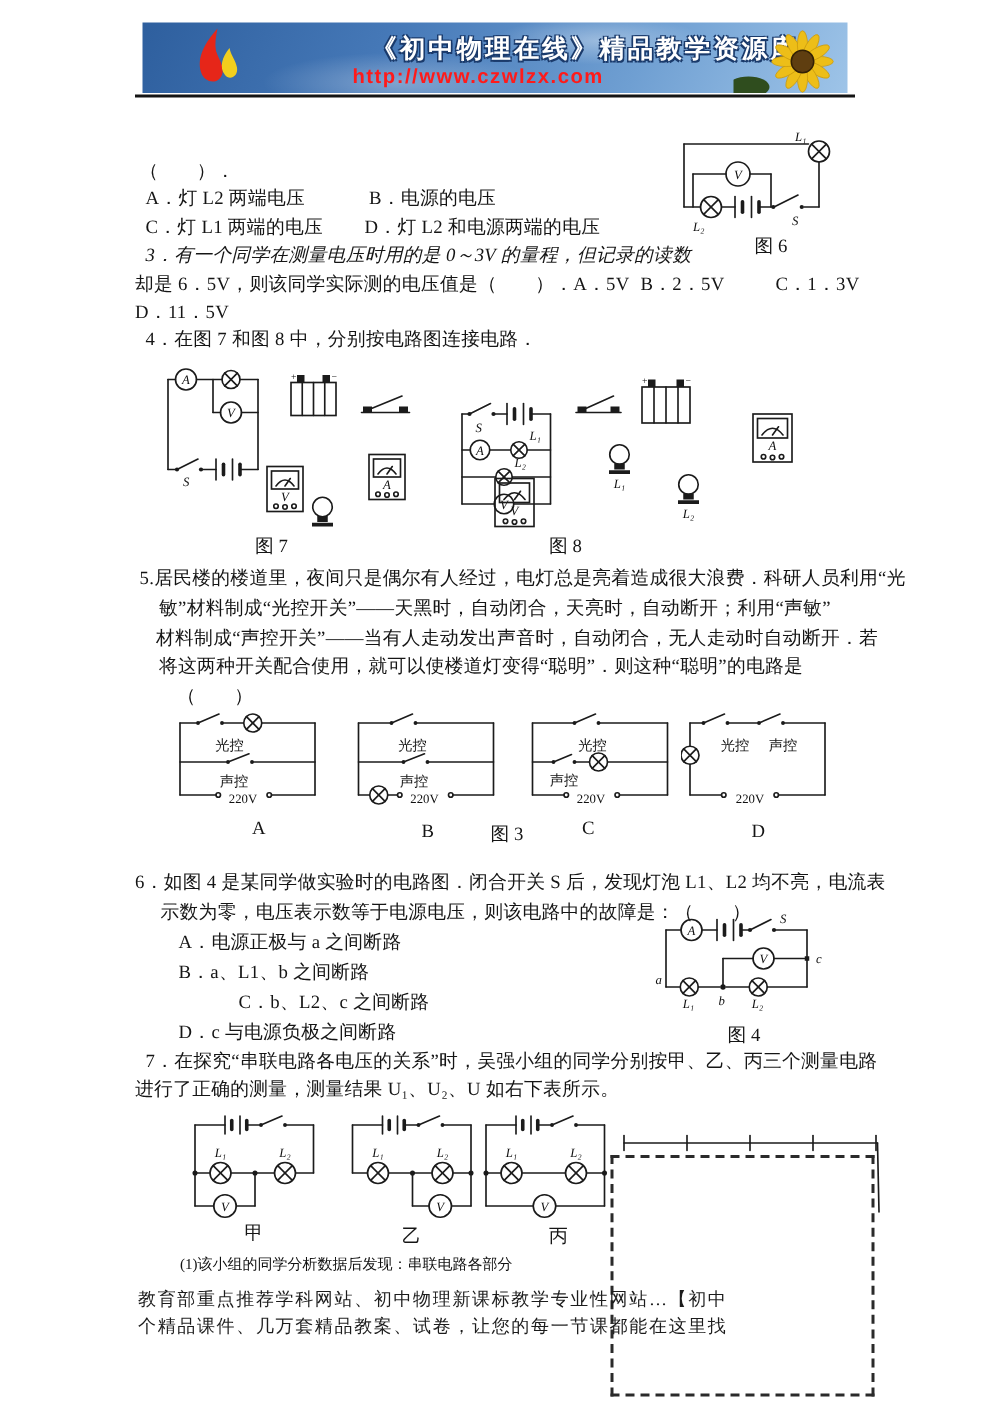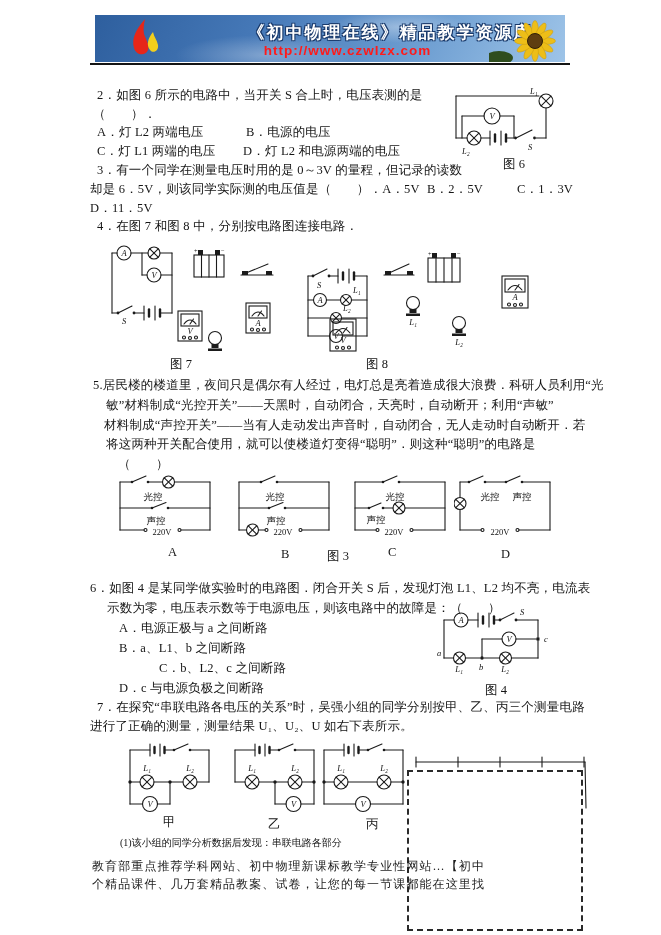--- a/index.html
+++ b/index.html
@@ -11,21 +11,21 @@
   .sub1{font-size:10px;color:#111;}
   .foot{font-size:12px;letter-spacing:1.1px;color:#1c1c1c;}
   .banner{left:95px;top:15px;width:470px;height:47px;overflow:hidden;
     background:
       radial-gradient(70px 16px at 305px 12px, rgba(255,255,255,.35), rgba(255,255,255,0)),
       radial-gradient(90px 20px at 170px 40px, rgba(255,255,255,.30), rgba(255,255,255,0)),
       linear-gradient(115deg,#2e5f9e 0%,#4679b8 35%,#6f9fd2 70%,#9ec4e8 100%);}
   .banner-title{position:absolute;left:120px;top:6px;width:350px;text-align:center;
     font-size:17px;font-weight:bold;letter-spacing:2px;color:#ffffff;
     text-shadow:1px 1px 0 #1a3a6b,-1px -1px 0 #1a3a6b,1px -1px 0 #1a3a6b,-1px 1px 0 #1a3a6b;}
-  .banner-url{position:absolute;left:140px;top:28px;width:225px;text-align:center;
+  .banner-url{position:absolute;left:140px;top:28px;width:225px;text-align:left;
     font-size:13.5px;font-weight:bold;letter-spacing:1px;color:#ff1a1a;
     font-family:"Liberation Sans","DejaVu Sans",sans-serif;}
   .rule{left:90px;top:63px;width:480px;height:2px;background:#141414;}
   .cir line,.cir path,.cir circle,.cir rect,.cir ellipse{stroke:#1b1b1b;fill:none;stroke-width:1.1;stroke-linecap:round;}
   .cir .fill,.cir .dot{fill:#1b1b1b;stroke:none;}
   .cir .thick{stroke-width:2.4;}
   .cir text{fill:#101010;stroke:none;font-size:8.5px;font-family:"Liberation Serif","DejaVu Serif",serif;}
   .cir text.it{font-style:italic;}
   .cir text.zh{font-size:9.5px;}
   .cir text.sm{font-size:6.5px;}
@@ -57,21 +57,20 @@
         <ellipse cx="11" cy="0" rx="9.5" ry="3.4" fill="#edbe18" stroke="#c99a0e" stroke-width="0.5" transform="rotate(240)"></ellipse>
         <ellipse cx="11" cy="0" rx="9.5" ry="3.4" fill="#edbe18" stroke="#c99a0e" stroke-width="0.5" transform="rotate(270)"></ellipse>
         <ellipse cx="11" cy="0" rx="9.5" ry="3.4" fill="#edbe18" stroke="#c99a0e" stroke-width="0.5" transform="rotate(300)"></ellipse>
         <ellipse cx="11" cy="0" rx="9.5" ry="3.4" fill="#edbe18" stroke="#c99a0e" stroke-width="0.5" transform="rotate(330)"></ellipse>
         <circle r="7.5" fill="#5f3e10" stroke="#332105" stroke-width="1"></circle>
       </g>
     </svg>
   </div>
   <div class="abs rule"></div>
 
-  <div class="abs txt" style="left:97px;top:87px;">2．如图 6 所示的电路中，当开关 S 合上时，电压表测的是</div>
   <div class="abs txt" style="left:93px;top:106px;">（　　）．</div>
   <div class="abs txt" style="left:97px;top:124px;">A．灯 L2 两端电压</div>
   <div class="abs txt" style="left:246px;top:124px;">B．电源的电压</div>
   <div class="abs txt" style="left:97px;top:143px;">C．灯 L1 两端的电压</div>
   <div class="abs txt" style="left:243px;top:143px;">D．灯 L2 和电源两端的电压</div>
 
   <svg class="abs cir" style="left:448px;top:86px;" width="120" height="78" viewBox="0 0 120 78">
     <path d="M8,10 H91"></path>
       <path d="M8,10 V52"></path>
     <g>
@@ -107,21 +106,21 @@
       <path d="M14,30 H36"></path>
     <g>
       <circle cx="44" cy="30" r="8"></circle>
       <text class="it" x="44" y="33" text-anchor="middle">V</text>
     </g>
     <path d="M52,30 H66"></path>
       <path d="M66,30 V52"></path>
   </svg>
   <div class="abs cap" style="left:503px;top:156px;">图 6</div>
 
-  <div class="abs txt" style="left:97px;top:162px;">3．有一个同学在测量电压时用的是 0～3V 的量程，但记录的读数</div>
+  <div class="abs txt" style="left:97px;top:162px;font-style:italic;">3．有一个同学在测量电压时用的是 0～3V 的量程，但记录的读数</div>
   <div class="abs txt" style="left:90px;top:181px;">却是 6．5V，则该同学实际测的电压值是（　　）．A．5V</div>
   <div class="abs txt" style="left:427px;top:181px;">B．2．5V</div>
   <div class="abs txt" style="left:517px;top:181px;">C．1．3V</div>
   <div class="abs txt" style="left:90px;top:200px;">D．11．5V</div>
 
   <div class="abs txt" style="left:97px;top:218px;">4．在图 7 和图 8 中，分别按电路图连接电路．</div>
 
   <svg class="abs cir" style="left:108px;top:243px;" width="170" height="115" viewBox="0 0 170 115">
     <path d="M4,10 H9"></path>
     <g>

